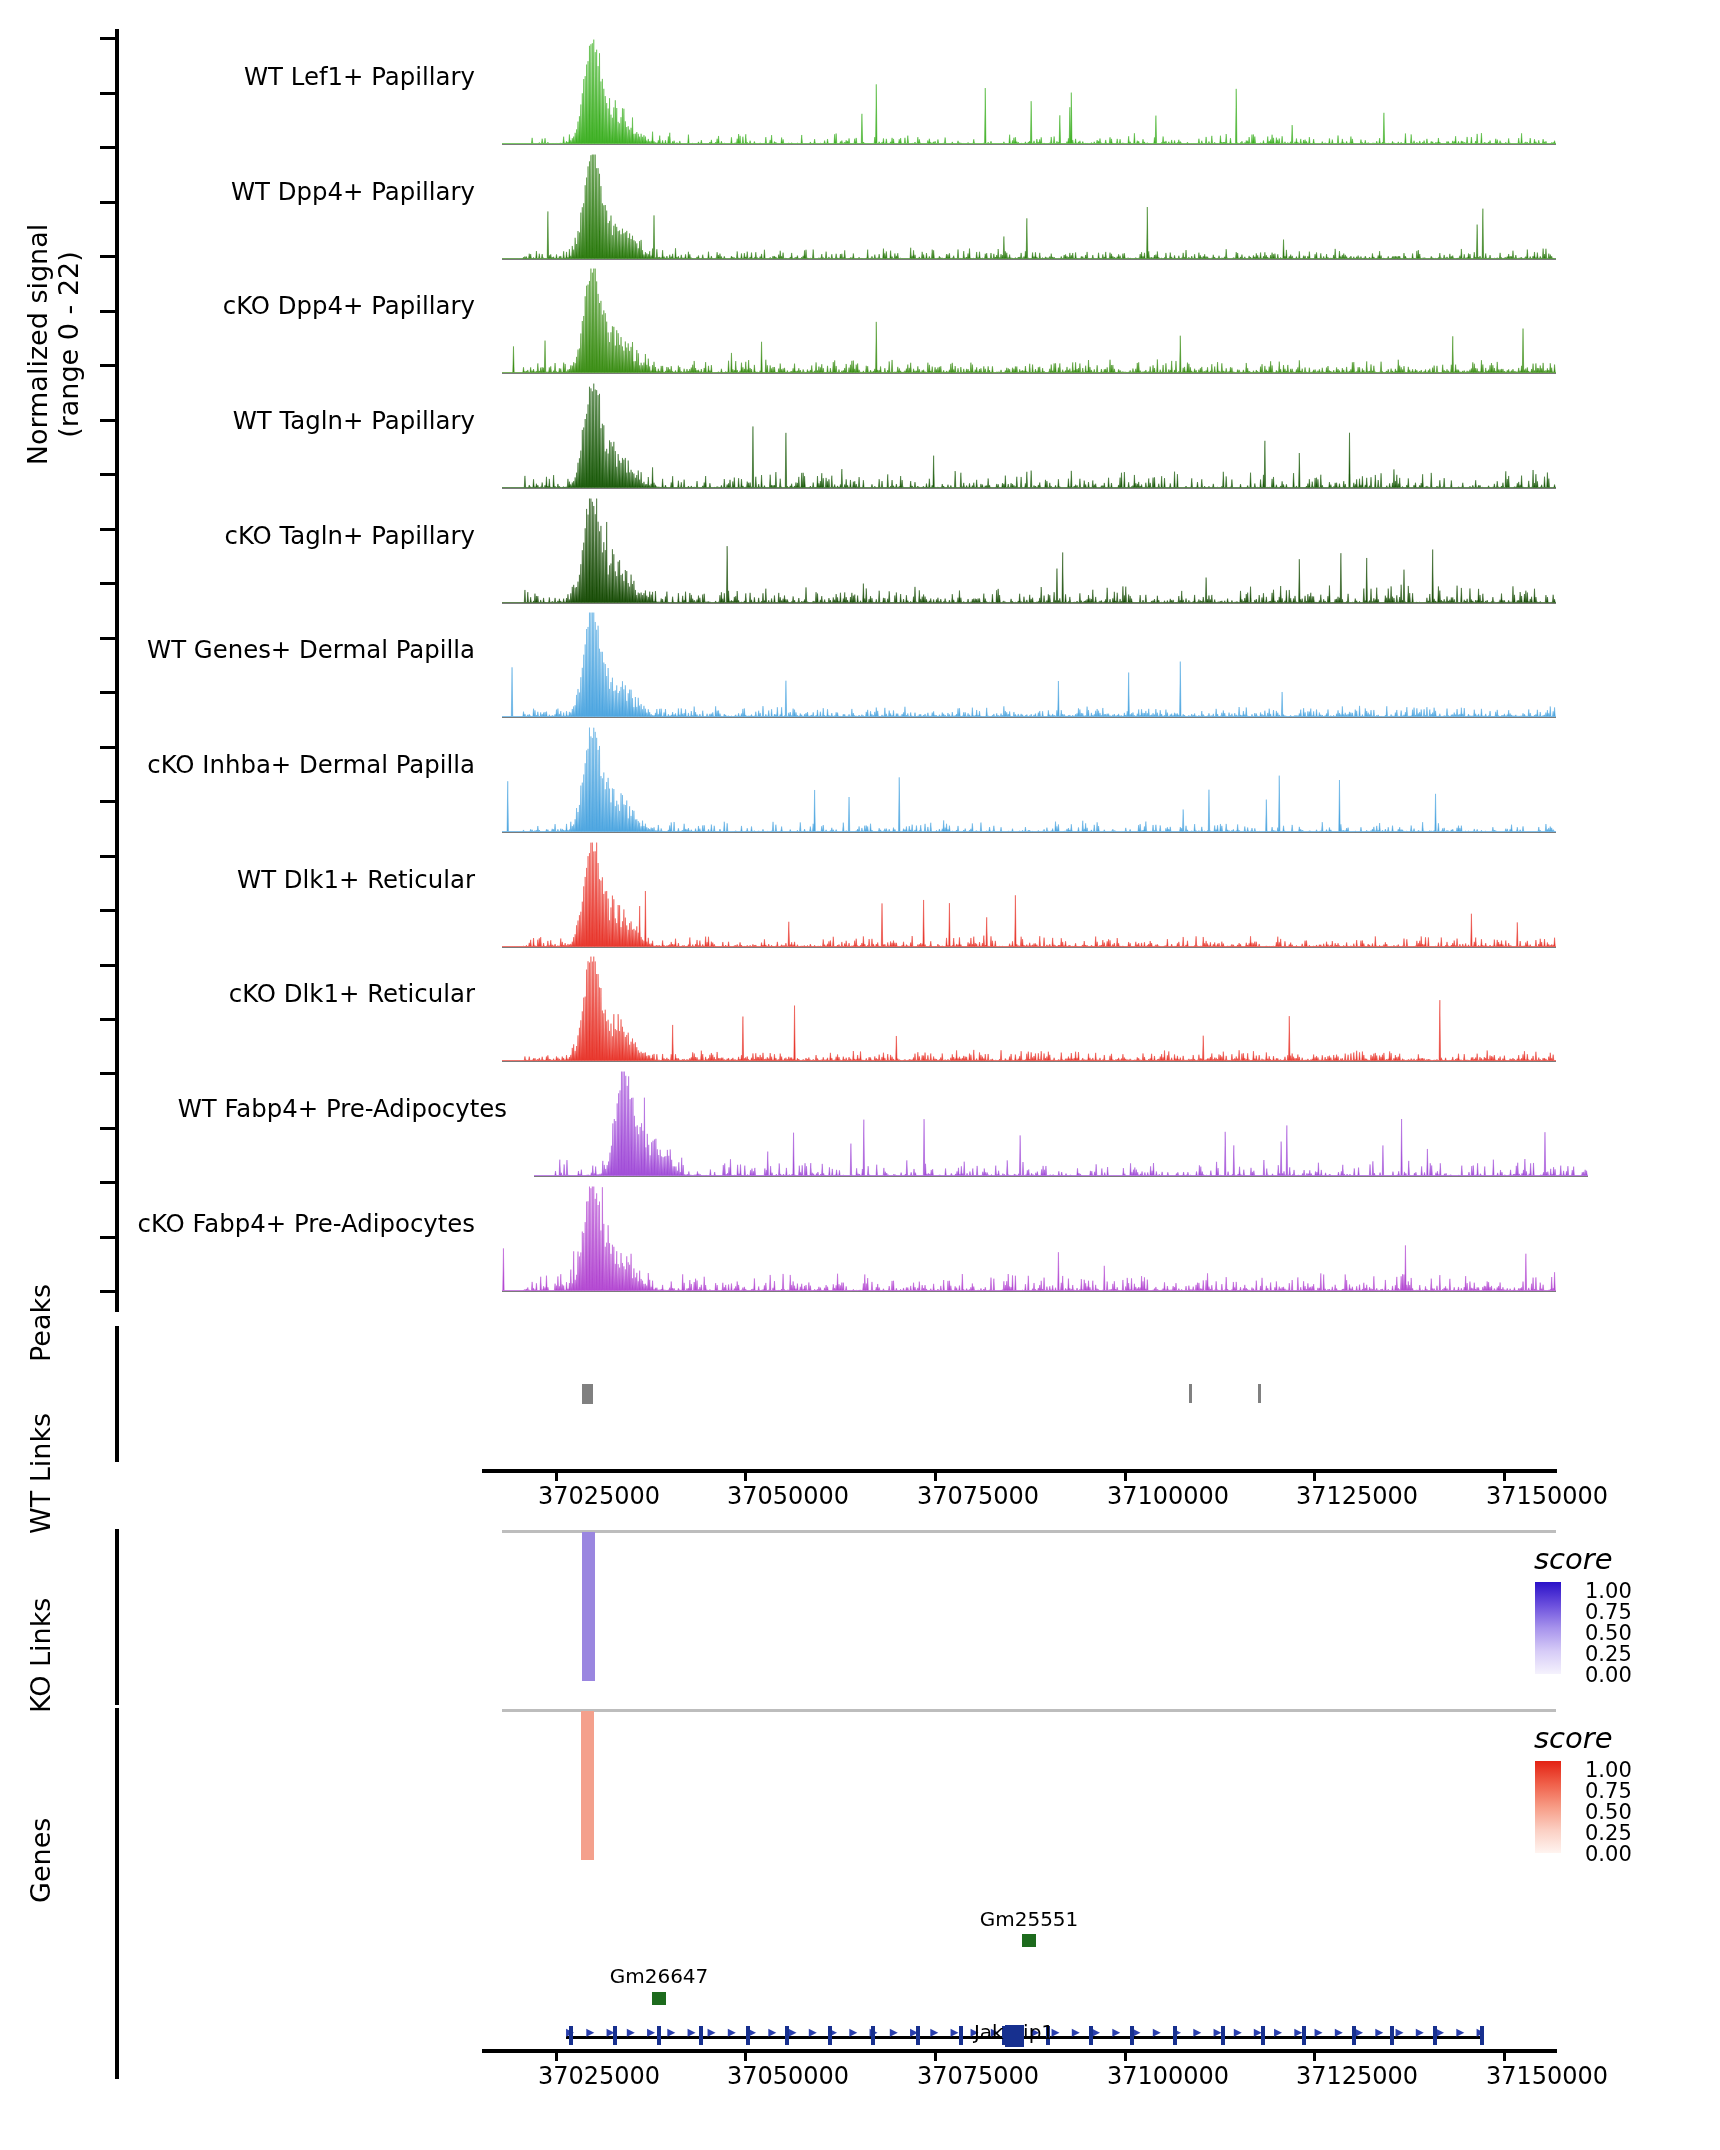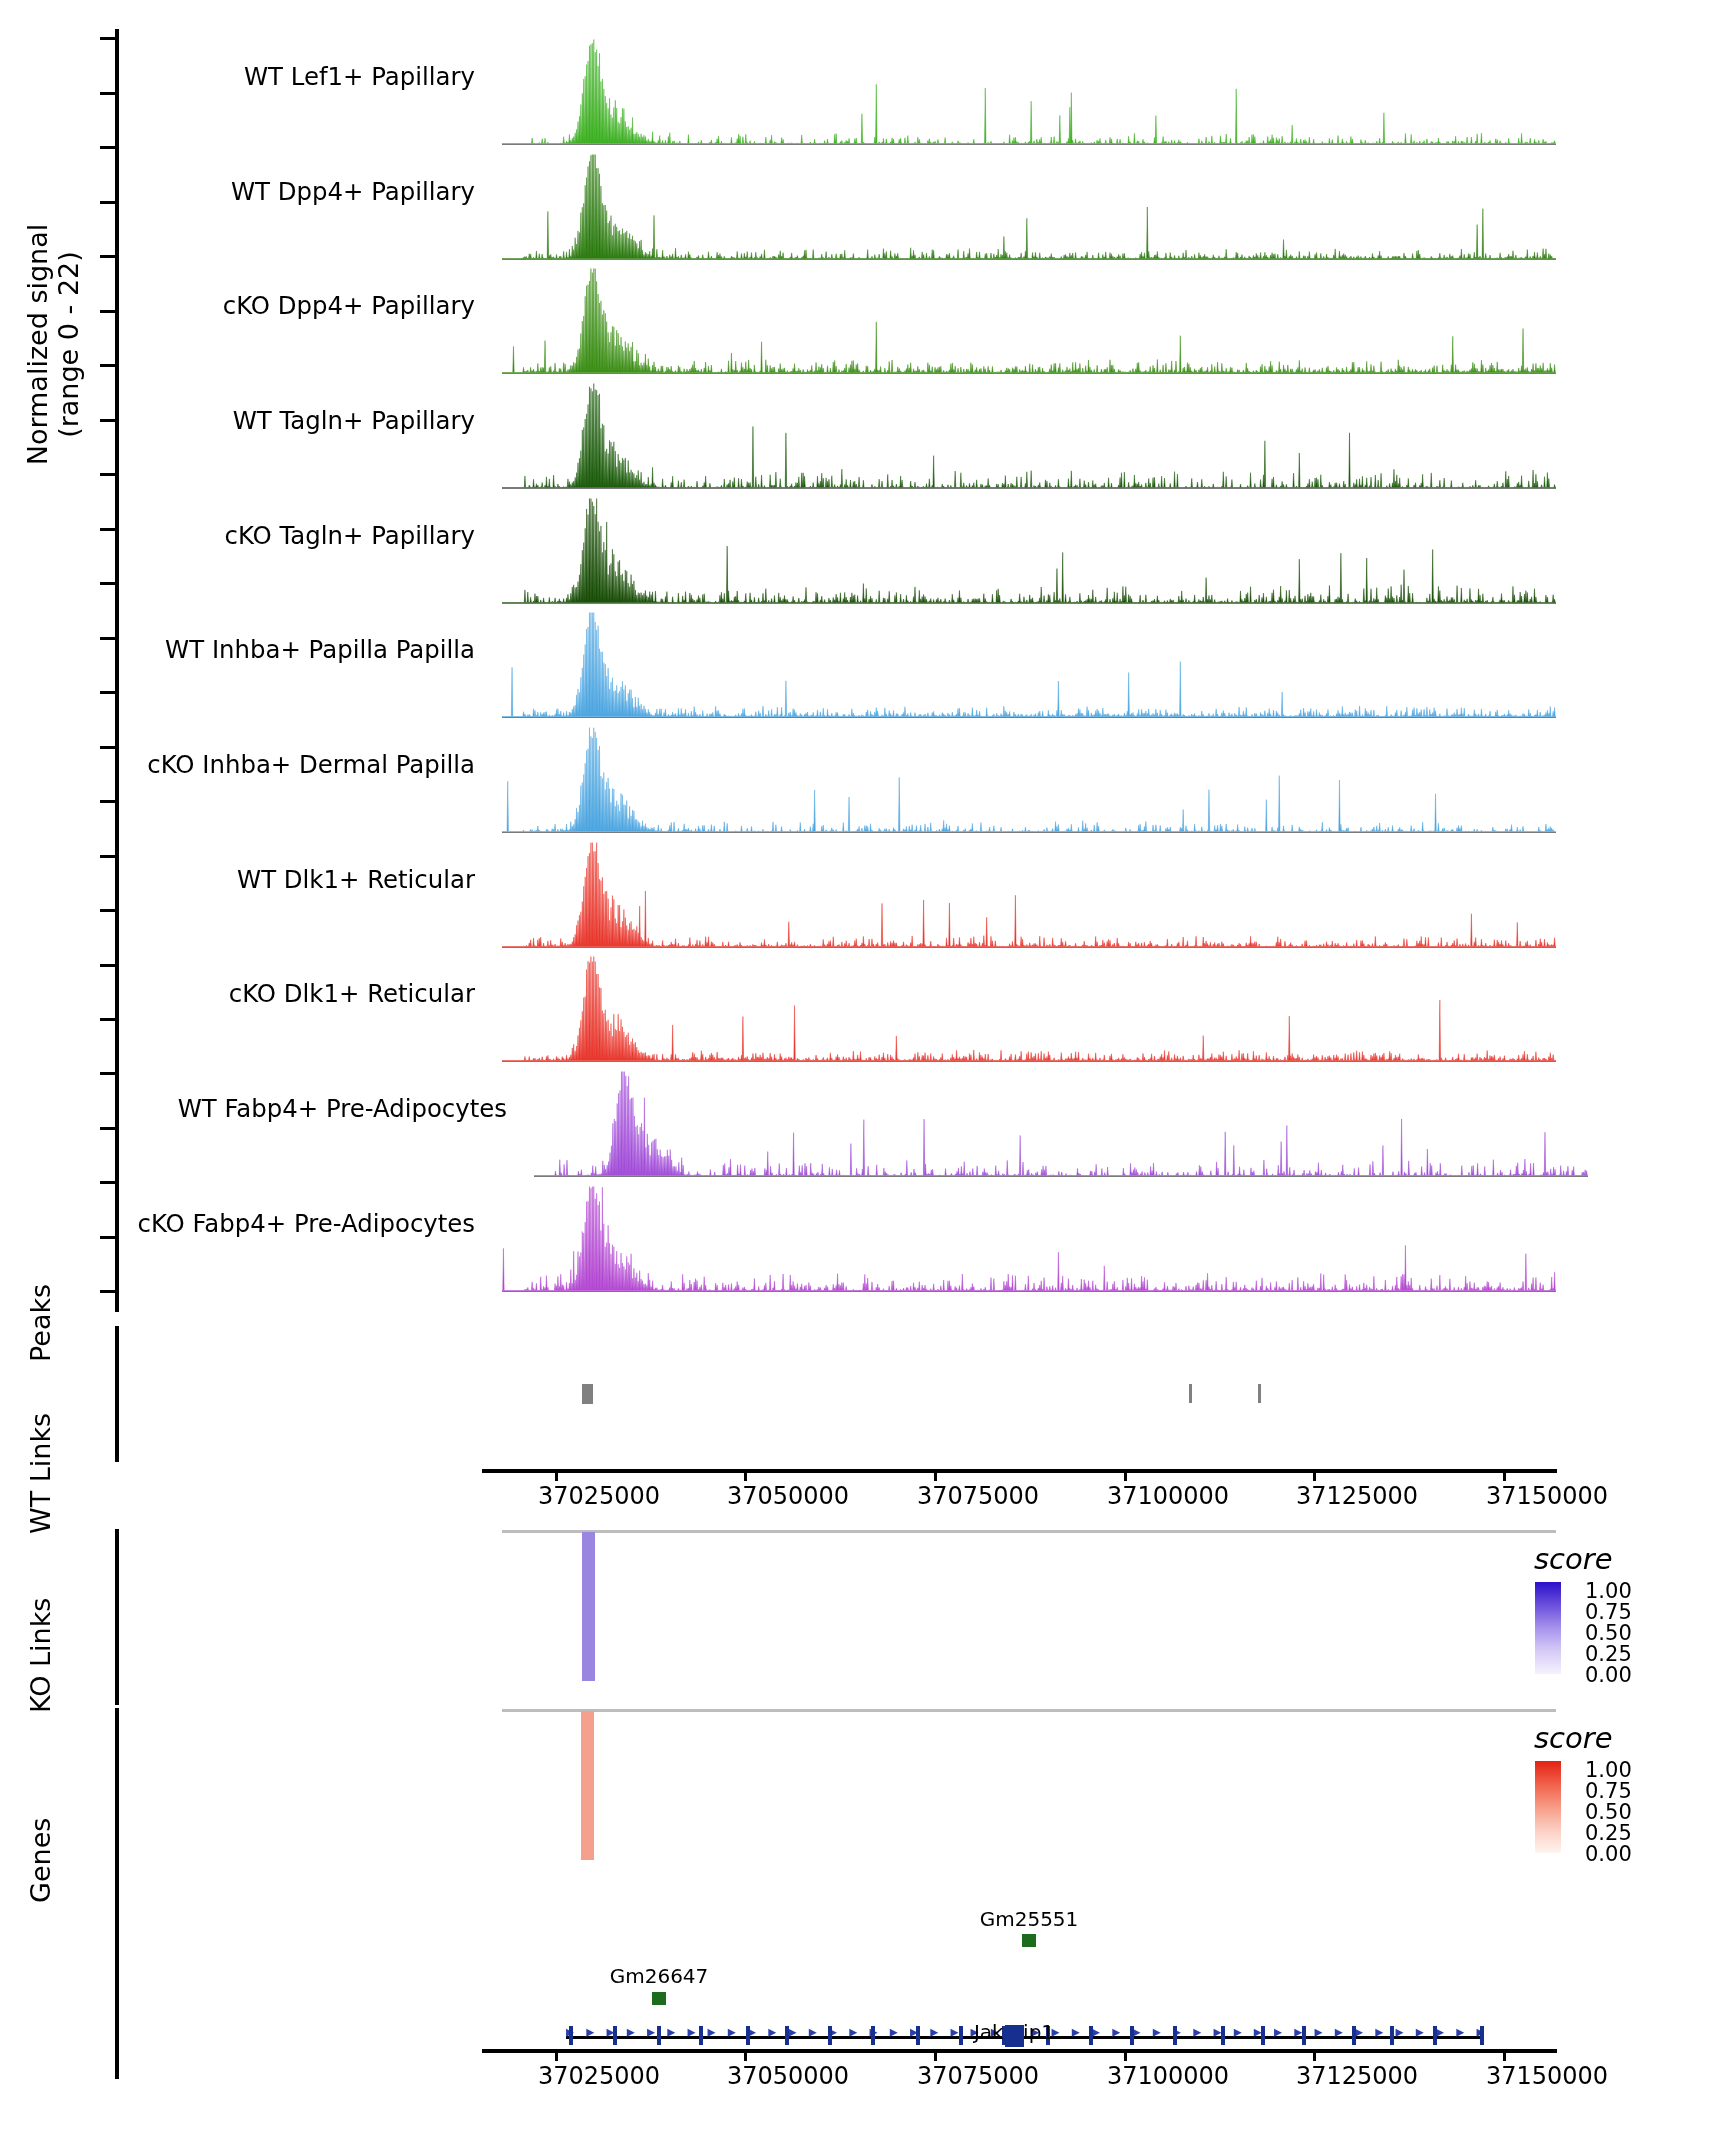--- a/index.html
+++ b/index.html
@@ -139,21 +139,21 @@
         <div class="track" style="top: 495px;">
           <div class="track-label">cKO Tagln+ Papillary</div>
           <div class="track-plot">
             <svg viewBox="0 0 1470 152" preserveAspectRatio="none">
               <path d="M0,150 L0,150.0 L1,150 L2,150.0 L3,150 L4,150.0 L5,150 L6,150.0 L7,150 L8,150.0 L9,150 L10,150.0 L11,150 L12,150.0 L13,150 L14,150.0 L15,150 L16,150.0 L17,150 L18,150.0 L19,150 L20,150.0 L21,150 L22,150.0 L23,150 L24,150.0 L25,150 L26,150.0 L27,150 L28,150.0 L29,150 L30,150.0 L31,150 L32,132.4 L33,150 L34,150.0 L35,150 L36,135.4 L37,150 L38,150.0 L39,150 L40,142.5 L41,150 L42,150.0 L43,150 L44,147.6 L45,150 L46,137.5 L47,150 L48,140.8 L49,150 L50,141.0 L51,150 L52,150.0 L53,150 L54,146.3 L55,150 L56,150.0 L57,150 L58,143.5 L59,150 L60,149.6 L61,150 L62,150.0 L63,150 L64,150.0 L65,150 L66,142.8 L67,150 L68,150.0 L69,150 L70,148.1 L71,150 L72,149.4 L73,150 L74,143.5 L75,150 L76,149.9 L77,150 L78,147.6 L79,150 L80,144.7 L81,150 L82,147.8 L83,150 L84,149.6 L85,150 L86,144.5 L87,150 L88,149.0 L89,150 L90,143.7 L91,150 L92,138.4 L93,150 L94,145.7 L95,150 L96,137.1 L97,150 L98,128.1 L99,150 L100,125.3 L101,150 L102,129.0 L103,150 L104,128.3 L105,150 L106,120.8 L107,150 L108,111.3 L109,150 L110,96.5 L111,150 L112,77.0 L113,150 L114,66.4 L115,150 L116,46.4 L117,150 L118,19.4 L119,150 L120,27.3 L121,150 L122,5.0 L123,150 L124,5.0 L125,150 L126,9.5 L127,150 L128,15.3 L129,150 L130,26.8 L131,150 L132,5.0 L133,150 L134,37.3 L135,150 L136,50.7 L137,150 L138,43.1 L139,150 L140,80.1 L141,150 L142,65.8 L143,150 L144,76.8 L145,150 L146,37.6 L147,150 L148,110.9 L149,150 L150,98.1 L151,150 L152,95.5 L153,150 L154,75.6 L155,150 L156,82.6 L157,150 L158,106.5 L159,150 L160,113.1 L161,150 L162,93.0 L163,150 L164,90.9 L165,150 L166,111.6 L167,150 L168,109.8 L169,150 L170,119.8 L171,150 L172,104.6 L173,150 L174,106.1 L175,150 L176,122.8 L177,150 L178,127.8 L179,150 L180,111.0 L181,150 L182,124.2 L183,150 L184,119.7 L185,150 L186,132.4 L187,150 L188,139.4 L189,150 L190,136.1 L191,150 L192,137.2 L193,150 L194,136.0 L195,150 L196,139.6 L197,150 L198,136.9 L199,150 L200,133.1 L201,150 L202,140.3 L203,150 L204,142.2 L205,150 L206,134.7 L207,150 L208,138.9 L209,150 L210,135.1 L211,150 L212,147.8 L213,150 L214,134.0 L215,150 L216,148.6 L217,150 L218,149.1 L219,150 L220,149.1 L221,150 L222,144.3 L223,150 L224,145.1 L225,150 L226,149.1 L227,150 L228,141.6 L229,150 L230,134.7 L231,150 L232,149.7 L233,150 L234,149.9 L235,150 L236,150.0 L237,150 L238,141.8 L239,150 L240,149.7 L241,150 L242,150.0 L243,150 L244,150.0 L245,150 L246,136.9 L247,150 L248,148.8 L249,150 L250,150.0 L251,150 L252,140.6 L253,150 L254,146.3 L255,150 L256,134.8 L257,150 L258,150.0 L259,150 L260,149.7 L261,150 L262,136.6 L263,150 L264,139.3 L265,150 L266,144.6 L267,150 L268,146.5 L269,150 L270,148.7 L271,150 L272,145.7 L273,150 L274,140.2 L275,150 L276,143.3 L277,150 L278,150.0 L279,150 L280,138.8 L281,150 L282,137.7 L283,150 L284,149.1 L285,150 L286,148.6 L287,150 L288,148.6 L289,150 L290,148.8 L291,150 L292,150.0 L293,150 L294,150.0 L295,150 L296,150.0 L297,150 L298,147.7 L299,150 L300,149.9 L301,150 L302,149.2 L303,150 L304,139.7 L305,150 L306,135.6 L307,150 L308,144.6 L309,150 L310,137.0 L311,150 L312,150.0 L313,150 L314,71.3 L315,150 L316,133.6 L317,150 L318,147.6 L319,150 L320,146.8 L321,150 L322,147.7 L323,150 L324,142.1 L325,150 L326,141.1 L327,150 L328,133.9 L329,150 L330,146.9 L331,150 L332,149.8 L333,150 L334,148.9 L335,150 L336,150.0 L337,150 L338,147.6 L339,150 L340,137.2 L341,150 L342,150.0 L343,150 L344,150.0 L345,150 L346,136.4 L347,150 L348,146.1 L349,150 L350,150.0 L351,150 L352,142.7 L353,150 L354,149.8 L355,150 L356,150.0 L357,150 L358,143.4 L359,150 L360,150.0 L361,150 L362,148.0 L363,150 L364,137.0 L365,150 L366,147.1 L367,150 L368,130.6 L369,150 L370,150.0 L371,150 L372,146.7 L373,150 L374,150.0 L375,150 L376,144.3 L377,150 L378,150.0 L379,150 L380,140.1 L381,150 L382,150.0 L383,150 L384,150.0 L385,150 L386,136.5 L387,150 L388,142.5 L389,150 L390,147.2 L391,150 L392,144.6 L393,150 L394,140.1 L395,150 L396,145.3 L397,150 L398,145.7 L399,150 L400,149.1 L401,150 L402,150.0 L403,150 L404,148.5 L405,150 L406,141.4 L407,150 L408,146.6 L409,150 L410,150.0 L411,150 L412,149.5 L413,150 L414,143.6 L415,150 L416,150.0 L417,150 L418,148.1 L419,150 L420,148.4 L421,150 L422,145.7 L423,150 L424,128.8 L425,150 L426,148.7 L427,150 L428,149.6 L429,150 L430,150.0 L431,150 L432,150.0 L433,150 L434,147.7 L435,150 L436,148.5 L437,150 L438,135.5 L439,150 L440,137.4 L441,150 L442,149.6 L443,150 L444,146.1 L445,150 L446,141.0 L447,150 L448,149.5 L449,150 L450,145.7 L451,150 L452,150.0 L453,150 L454,150.0 L455,150 L456,143.8 L457,150 L458,146.5 L459,150 L460,150.0 L461,150 L462,142.8 L463,150 L464,145.9 L465,150 L466,138.2 L467,150 L468,142.7 L469,150 L470,148.1 L471,150 L472,136.3 L473,150 L474,150.0 L475,150 L476,144.4 L477,150 L478,135.8 L479,150 L480,142.4 L481,150 L482,146.4 L483,150 L484,150.0 L485,150 L486,142.2 L487,150 L488,136.4 L489,150 L490,140.3 L491,150 L492,138.8 L493,150 L494,150.0 L495,150 L496,140.2 L497,150 L498,150.0 L499,150 L500,147.4 L501,150 L502,150.0 L503,150 L504,123.5 L505,150 L506,144.3 L507,150 L508,130.3 L509,150 L510,150.0 L511,150 L512,145.0 L513,150 L514,141.0 L515,150 L516,143.9 L517,150 L518,149.6 L519,150 L520,150.0 L521,150 L522,145.4 L523,150 L524,150.0 L525,150 L526,133.5 L527,150 L528,150.0 L529,150 L530,150.0 L531,150 L532,143.4 L533,150 L534,143.8 L535,150 L536,150.0 L537,150 L538,144.7 L539,150 L540,134.3 L541,150 L542,150.0 L543,150 L544,150.0 L545,150 L546,150.0 L547,150 L548,140.1 L549,150 L550,135.9 L551,150 L552,150.0 L553,150 L554,150.0 L555,150 L556,138.1 L557,150 L558,149.9 L559,150 L560,145.0 L561,150 L562,149.9 L563,150 L564,139.7 L565,150 L566,147.2 L567,150 L568,150.0 L569,150 L570,148.3 L571,150 L572,150.0 L573,150 L574,141.8 L575,150 L576,128.1 L577,150 L578,149.2 L579,150 L580,149.9 L581,150 L582,132.9 L583,150 L584,144.9 L585,150 L586,141.7 L587,150 L588,138.7 L589,150 L590,141.6 L591,150 L592,145.4 L593,150 L594,149.2 L595,150 L596,147.5 L597,150 L598,144.3 L599,150 L600,150.0 L601,150 L602,145.6 L603,150 L604,150.0 L605,150 L606,145.6 L607,150 L608,143.2 L609,150 L610,148.5 L611,150 L612,145.1 L613,150 L614,150.0 L615,150 L616,148.4 L617,150 L618,144.4 L619,150 L620,149.1 L621,150 L622,150.0 L623,150 L624,146.4 L625,150 L626,150.0 L627,150 L628,138.3 L629,150 L630,146.1 L631,150 L632,150.0 L633,150 L634,149.5 L635,150 L636,143.1 L637,150 L638,133.2 L639,150 L640,143.2 L641,150 L642,149.9 L643,150 L644,148.6 L645,150 L646,150.0 L647,150 L648,149.7 L649,150 L650,145.0 L651,150 L652,150.0 L653,150 L654,148.8 L655,150 L656,145.3 L657,150 L658,144.5 L659,150 L660,144.5 L661,150 L662,145.2 L663,150 L664,144.3 L665,150 L666,144.3 L667,150 L668,149.6 L669,150 L670,150.0 L671,150 L672,137.5 L673,150 L674,144.4 L675,150 L676,148.6 L677,150 L678,150.0 L679,150 L680,149.4 L681,150 L682,150.0 L683,150 L684,138.4 L685,150 L686,149.6 L687,150 L688,150.0 L689,150 L690,132.7 L691,150 L692,130.9 L693,150 L694,139.6 L695,150 L696,149.9 L697,150 L698,149.1 L699,150 L700,147.6 L701,150 L702,149.2 L703,150 L704,149.9 L705,150 L706,149.9 L707,150 L708,150.0 L709,150 L710,144.8 L711,150 L712,148.1 L713,150 L714,150.0 L715,150 L716,149.5 L717,150 L718,150.0 L719,150 L720,147.7 L721,150 L722,137.7 L723,150 L724,148.5 L725,150 L726,150.0 L727,150 L728,141.8 L729,150 L730,148.9 L731,150 L732,146.2 L733,150 L734,150.0 L735,150 L736,139.2 L737,150 L738,144.9 L739,150 L740,143.2 L741,150 L742,149.9 L743,150 L744,150.0 L745,150 L746,148.8 L747,150 L748,148.3 L749,150 L750,143.5 L751,150 L752,128.3 L753,150 L754,150.0 L755,150 L756,140.2 L757,150 L758,149.2 L759,150 L760,147.0 L761,150 L762,138.5 L763,150 L764,139.7 L765,150 L766,150.0 L767,150 L768,150.0 L769,150 L770,135.5 L771,150 L772,147.0 L773,150 L774,102.6 L775,150 L776,146.9 L777,150 L778,144.1 L779,150 L780,148.9 L781,150 L782,80.1 L783,150 L784,149.2 L785,150 L786,138.5 L787,150 L788,150.0 L789,150 L790,148.4 L791,150 L792,142.1 L793,150 L794,150.0 L795,150 L796,150.0 L797,150 L798,149.0 L799,150 L800,149.8 L801,150 L802,147.9 L803,150 L804,150.0 L805,150 L806,137.1 L807,150 L808,147.3 L809,150 L810,150.0 L811,150 L812,147.8 L813,150 L814,147.2 L815,150 L816,145.4 L817,150 L818,139.6 L819,150 L820,144.3 L821,150 L822,145.0 L823,150 L824,132.1 L825,150 L826,148.7 L827,150 L828,142.1 L829,150 L830,150.0 L831,150 L832,149.4 L833,150 L834,147.6 L835,150 L836,147.0 L837,150 L838,149.8 L839,150 L840,148.5 L841,150 L842,145.4 L843,150 L844,129.4 L845,150 L846,150.0 L847,150 L848,145.2 L849,150 L850,150.0 L851,150 L852,144.1 L853,150 L854,135.0 L855,150 L856,147.6 L857,150 L858,136.3 L859,150 L860,149.2 L861,150 L862,144.9 L863,150 L864,148.3 L865,150 L866,127.4 L867,150 L868,140.0 L869,150 L870,127.8 L871,150 L872,150.0 L873,150 L874,138.8 L875,150 L876,140.8 L877,150 L878,144.5 L879,150 L880,149.5 L881,150 L882,150.0 L883,150 L884,150.0 L885,150 L886,150.0 L887,150 L888,150.0 L889,150 L890,139.6 L891,150 L892,150.0 L893,150 L894,146.5 L895,150 L896,149.8 L897,150 L898,139.2 L899,150 L900,150.0 L901,150 L902,150.0 L903,150 L904,150.0 L905,150 L906,147.7 L907,150 L908,147.0 L909,150 L910,145.1 L911,150 L912,149.4 L913,150 L914,140.5 L915,150 L916,146.5 L917,150 L918,150.0 L919,150 L920,149.5 L921,150 L922,150.0 L923,150 L924,147.3 L925,150 L926,150.0 L927,150 L928,147.1 L929,150 L930,150.0 L931,150 L932,144.8 L933,150 L934,146.7 L935,150 L936,146.2 L937,150 L938,150.0 L939,150 L940,149.7 L941,150 L942,149.7 L943,150 L944,140.9 L945,150 L946,146.6 L947,150 L948,133.7 L949,150 L950,146.1 L951,150 L952,150.0 L953,150 L954,144.3 L955,150 L956,150.0 L957,150 L958,146.7 L959,150 L960,149.4 L961,150 L962,150.0 L963,150 L964,148.3 L965,150 L966,139.3 L967,150 L968,150.0 L969,150 L970,148.8 L971,150 L972,145.6 L973,150 L974,147.0 L975,150 L976,147.8 L977,150 L978,142.2 L979,150 L980,149.1 L981,150 L982,115.1 L983,150 L984,145.3 L985,150 L986,140.1 L987,150 L988,145.6 L989,150 L990,139.3 L991,150 L992,150.0 L993,150 L994,145.7 L995,150 L996,150.0 L997,150 L998,149.5 L999,150 L1000,148.5 L1001,150 L1002,148.2 L1003,150 L1004,147.5 L1005,150 L1006,150.0 L1007,150 L1008,147.4 L1009,150 L1010,150.0 L1011,150 L1012,144.4 L1013,150 L1014,149.2 L1015,150 L1016,150.0 L1017,150 L1018,147.0 L1019,150 L1020,150.0 L1021,150 L1022,149.5 L1023,150 L1024,148.6 L1025,150 L1026,148.7 L1027,150 L1028,150.0 L1029,150 L1030,133.7 L1031,150 L1032,145.5 L1033,150 L1034,148.1 L1035,150 L1036,143.6 L1037,150 L1038,138.1 L1039,150 L1040,136.1 L1041,150 L1042,149.6 L1043,150 L1044,127.8 L1045,150 L1046,150.0 L1047,150 L1048,150.0 L1049,150 L1050,146.3 L1051,150 L1052,145.1 L1053,150 L1054,150.0 L1055,150 L1056,139.5 L1057,150 L1058,150.0 L1059,150 L1060,142.8 L1061,150 L1062,136.9 L1063,150 L1064,148.9 L1065,150 L1066,142.0 L1067,150 L1068,150.0 L1069,150 L1070,147.9 L1071,150 L1072,147.6 L1073,150 L1074,136.4 L1075,150 L1076,132.1 L1077,150 L1078,147.5 L1079,150 L1080,150.0 L1081,150 L1082,146.8 L1083,150 L1084,142.1 L1085,150 L1086,126.9 L1087,150 L1088,144.1 L1089,150 L1090,150.0 L1091,150 L1092,147.3 L1093,150 L1094,132.9 L1095,150 L1096,149.8 L1097,150 L1098,132.4 L1099,150 L1100,143.9 L1101,150 L1102,149.0 L1103,150 L1104,144.3 L1105,150 L1106,140.7 L1107,150 L1108,148.9 L1109,150 L1110,150.0 L1111,150 L1112,89.5 L1113,150 L1114,145.3 L1115,150 L1116,144.5 L1117,150 L1118,150.0 L1119,150 L1120,140.6 L1121,150 L1122,148.0 L1123,150 L1124,138.3 L1125,150 L1126,141.3 L1127,150 L1128,136.3 L1129,150 L1130,141.3 L1131,150 L1132,141.5 L1133,150 L1134,149.3 L1135,150 L1136,149.7 L1137,150 L1138,150.0 L1139,150 L1140,147.1 L1141,150 L1142,139.0 L1143,150 L1144,150.0 L1145,150 L1146,145.3 L1147,150 L1148,147.7 L1149,150 L1150,150.0 L1151,150 L1152,141.0 L1153,150 L1154,126.2 L1155,150 L1156,150.0 L1157,150 L1158,150.0 L1159,150 L1160,150.0 L1161,150 L1162,145.3 L1163,150 L1164,144.8 L1165,150 L1166,141.9 L1167,150 L1168,143.3 L1169,150 L1170,81.1 L1171,150 L1172,145.3 L1173,150 L1174,150.0 L1175,150 L1176,150.0 L1177,150 L1178,148.6 L1179,150 L1180,137.8 L1181,150 L1182,150.0 L1183,150 L1184,149.8 L1185,150 L1186,149.5 L1187,150 L1188,150.0 L1189,150 L1190,144.4 L1191,150 L1192,147.4 L1193,150 L1194,150.0 L1195,150 L1196,148.3 L1197,150 L1198,150.0 L1199,150 L1200,150.0 L1201,150 L1202,130.4 L1203,150 L1204,147.0 L1205,150 L1206,87.8 L1207,150 L1208,148.7 L1209,150 L1210,147.2 L1211,150 L1212,130.7 L1213,150 L1214,148.5 L1215,150 L1216,144.0 L1217,150 L1218,145.6 L1219,150 L1220,129.2 L1221,150 L1222,145.3 L1223,150 L1224,149.9 L1225,150 L1226,150.0 L1227,150 L1228,150.0 L1229,150 L1230,150.0 L1231,150 L1232,140.3 L1233,150 L1234,143.2 L1235,150 L1236,130.5 L1237,150 L1238,144.3 L1239,150 L1240,127.4 L1241,150 L1242,141.8 L1243,150 L1244,143.6 L1245,150 L1246,150.0 L1247,150 L1248,139.8 L1249,150 L1250,149.2 L1251,150 L1252,142.2 L1253,150 L1254,125.1 L1255,150 L1256,146.4 L1257,150 L1258,104.1 L1259,150 L1260,148.8 L1261,150 L1262,150.0 L1263,150 L1264,126.8 L1265,150 L1266,136.8 L1267,150 L1268,149.5 L1269,150 L1270,137.0 L1271,150 L1272,150.0 L1273,150 L1274,150.0 L1275,150 L1276,149.2 L1277,150 L1278,150.0 L1279,150 L1280,149.4 L1281,150 L1282,150.0 L1283,150 L1284,150.0 L1285,150 L1286,149.8 L1287,150 L1288,150.0 L1289,150 L1290,143.3 L1291,150 L1292,147.6 L1293,150 L1294,138.0 L1295,150 L1296,149.1 L1297,150 L1298,76.0 L1299,150 L1300,144.7 L1301,150 L1302,147.7 L1303,150 L1304,148.7 L1305,150 L1306,127.5 L1307,150 L1308,133.3 L1309,150 L1310,146.4 L1311,150 L1312,148.3 L1313,150 L1314,145.4 L1315,150 L1316,148.7 L1317,150 L1318,141.4 L1319,150 L1320,147.6 L1321,150 L1322,145.9 L1323,150 L1324,142.8 L1325,150 L1326,142.8 L1327,150 L1328,145.5 L1329,150 L1330,150.0 L1331,150 L1332,126.4 L1333,150 L1334,150.0 L1335,150 L1336,150.0 L1337,150 L1338,129.6 L1339,150 L1340,149.8 L1341,150 L1342,146.0 L1343,150 L1344,147.9 L1345,150 L1346,144.7 L1347,150 L1348,150.0 L1349,150 L1350,130.3 L1351,150 L1352,145.7 L1353,150 L1354,147.6 L1355,150 L1356,150.0 L1357,150 L1358,146.5 L1359,150 L1360,146.7 L1361,150 L1362,130.9 L1363,150 L1364,139.5 L1365,150 L1366,147.7 L1367,150 L1368,137.7 L1369,150 L1370,149.7 L1371,150 L1372,147.7 L1373,150 L1374,146.6 L1375,150 L1376,150.0 L1377,150 L1378,149.4 L1379,150 L1380,148.6 L1381,150 L1382,142.4 L1383,150 L1384,149.1 L1385,150 L1386,149.8 L1387,150 L1388,149.9 L1389,150 L1390,149.0 L1391,150 L1392,146.0 L1393,150 L1394,137.4 L1395,150 L1396,146.6 L1397,150 L1398,146.9 L1399,150 L1400,149.9 L1401,150 L1402,150.0 L1403,150 L1404,146.8 L1405,150 L1406,148.9 L1407,150 L1408,149.4 L1409,150 L1410,127.3 L1411,150 L1412,139.2 L1413,150 L1414,150.0 L1415,150 L1416,147.0 L1417,150 L1418,146.6 L1419,150 L1420,135.3 L1421,150 L1422,140.8 L1423,150 L1424,150.0 L1425,150 L1426,138.1 L1427,150 L1428,133.4 L1429,150 L1430,135.9 L1431,150 L1432,148.4 L1433,150 L1434,144.9 L1435,150 L1436,141.9 L1437,150 L1438,150.0 L1439,150 L1440,130.7 L1441,150 L1442,142.3 L1443,150 L1444,148.9 L1445,150 L1446,149.9 L1447,150 L1448,148.4 L1449,150 L1450,150.0 L1451,150 L1452,149.9 L1453,150 L1454,150.0 L1455,150 L1456,139.6 L1457,150 L1458,142.3 L1459,150 L1460,150.0 L1461,150 L1462,150.0 L1463,150 L1464,149.7 L1465,150 L1466,139.1 L1467,150 L1468,145.3 L1469,150 L1470,150 Z" fill="#1a4f09" stroke="#1a4f09" stroke-width="0.7"></path>
             </svg>
           </div>
           <div class="track-baseline"></div>
         </div>
         <div class="track" style="top: 609px;">
-          <div class="track-label">WT Inhba+ Papilla Papilla</div>
+          <div class="track-label">WT Genes+ Dermal Papilla</div>
           <div class="track-plot">
             <svg viewBox="0 0 1470 152" preserveAspectRatio="none">
               <path d="M0,150 L0,150.0 L1,150 L2,150.0 L3,150 L4,150.0 L5,150 L6,150.0 L7,150 L8,150.0 L9,150 L10,150.0 L11,150 L12,150.0 L13,150 L14,81.3 L15,150 L16,150.0 L17,150 L18,150.0 L19,150 L20,150.0 L21,150 L22,150.0 L23,150 L24,150.0 L25,150 L26,150.0 L27,150 L28,150.0 L29,150 L30,143.1 L31,150 L32,146.3 L33,150 L34,149.5 L35,150 L36,147.4 L37,150 L38,146.8 L39,150 L40,148.8 L41,150 L42,150.0 L43,150 L44,139.0 L45,150 L46,141.3 L47,150 L48,148.1 L49,150 L50,143.3 L51,150 L52,150.0 L53,150 L54,144.1 L55,150 L56,146.5 L57,150 L58,144.4 L59,150 L60,143.6 L61,150 L62,143.0 L63,150 L64,149.6 L65,150 L66,147.3 L67,150 L68,149.7 L69,150 L70,148.1 L71,150 L72,148.9 L73,150 L74,146.7 L75,150 L76,140.2 L77,150 L78,138.9 L79,150 L80,146.3 L81,150 L82,142.3 L83,150 L84,149.3 L85,150 L86,144.4 L87,150 L88,149.2 L89,150 L90,142.4 L91,150 L92,148.4 L93,150 L94,143.4 L95,150 L96,144.3 L97,150 L98,139.4 L99,150 L100,135.8 L101,150 L102,134.2 L103,150 L104,119.8 L105,150 L106,111.5 L107,150 L108,116.5 L109,150 L110,95.1 L111,150 L112,82.0 L113,150 L114,63.7 L115,150 L116,49.4 L117,150 L118,27.9 L119,150 L120,25.0 L121,150 L122,5.0 L123,150 L124,5.0 L125,150 L126,5.0 L127,150 L128,5.0 L129,150 L130,18.1 L131,150 L132,29.0 L133,150 L134,23.3 L135,150 L136,55.4 L137,150 L138,59.7 L139,150 L140,59.7 L141,150 L142,74.6 L143,150 L144,76.7 L145,150 L146,93.5 L147,150 L148,82.3 L149,150 L150,111.4 L151,150 L152,101.9 L153,150 L154,95.8 L155,150 L156,114.3 L157,150 L158,113.5 L159,150 L160,106.5 L161,150 L162,117.1 L163,150 L164,114.3 L165,150 L166,108.6 L167,150 L168,100.7 L169,150 L170,112.0 L171,150 L172,106.4 L173,150 L174,128.1 L175,150 L176,117.5 L177,150 L178,112.4 L179,150 L180,112.5 L181,150 L182,124.4 L183,150 L184,136.8 L185,150 L186,122.7 L187,150 L188,136.5 L189,150 L190,123.8 L191,150 L192,134.7 L193,150 L194,132.6 L195,150 L196,139.8 L197,150 L198,135.0 L199,150 L200,139.1 L201,150 L202,144.5 L203,150 L204,139.8 L205,150 L206,143.8 L207,150 L208,146.6 L209,150 L210,148.1 L211,150 L212,148.0 L213,150 L214,144.8 L215,150 L216,139.5 L217,150 L218,146.8 L219,150 L220,139.2 L221,150 L222,139.0 L223,150 L224,149.5 L225,150 L226,144.2 L227,150 L228,139.5 L229,150 L230,149.6 L231,150 L232,146.6 L233,150 L234,148.9 L235,150 L236,147.6 L237,150 L238,143.7 L239,150 L240,147.0 L241,150 L242,145.5 L243,150 L244,148.7 L245,150 L246,138.7 L247,150 L248,147.3 L249,150 L250,138.6 L251,150 L252,146.0 L253,150 L254,145.1 L255,150 L256,139.8 L257,150 L258,149.7 L259,150 L260,144.9 L261,150 L262,150.0 L263,150 L264,142.3 L265,150 L266,148.3 L267,150 L268,136.0 L269,150 L270,143.8 L271,150 L272,147.1 L273,150 L274,149.4 L275,150 L276,146.4 L277,150 L278,150.0 L279,150 L280,141.8 L281,150 L282,150.0 L283,150 L284,149.8 L285,150 L286,146.0 L287,150 L288,149.4 L289,150 L290,146.2 L291,150 L292,145.9 L293,150 L294,144.1 L295,150 L296,149.9 L297,150 L298,135.7 L299,150 L300,141.7 L301,150 L302,141.5 L303,150 L304,145.8 L305,150 L306,149.7 L307,150 L308,149.9 L309,150 L310,146.4 L311,150 L312,147.6 L313,150 L314,149.4 L315,150 L316,148.7 L317,150 L318,149.5 L319,150 L320,149.1 L321,150 L322,149.9 L323,150 L324,149.2 L325,150 L326,147.4 L327,150 L328,149.5 L329,150 L330,145.4 L331,150 L332,149.0 L333,150 L334,145.8 L335,150 L336,139.3 L337,150 L338,138.6 L339,150 L340,147.7 L341,150 L342,149.5 L343,150 L344,148.8 L345,150 L346,148.7 L347,150 L348,147.1 L349,150 L350,149.2 L351,150 L352,148.8 L353,150 L354,143.2 L355,150 L356,149.5 L357,150 L358,141.8 L359,150 L360,144.9 L361,150 L362,150.0 L363,150 L364,135.4 L365,150 L366,149.9 L367,150 L368,146.8 L369,150 L370,149.2 L371,150 L372,141.5 L373,150 L374,150.0 L375,150 L376,139.7 L377,150 L378,150.0 L379,150 L380,146.5 L381,150 L382,147.0 L383,150 L384,137.0 L385,150 L386,149.9 L387,150 L388,147.0 L389,150 L390,137.0 L391,150 L392,150.0 L393,150 L394,148.6 L395,150 L396,100.0 L397,150 L398,149.7 L399,150 L400,144.7 L401,150 L402,143.7 L403,150 L404,148.5 L405,150 L406,138.9 L407,150 L408,140.3 L409,150 L410,144.1 L411,150 L412,148.1 L413,150 L414,149.3 L415,150 L416,145.6 L417,150 L418,147.3 L419,150 L420,150.0 L421,150 L422,146.7 L423,150 L424,145.1 L425,150 L426,143.7 L427,150 L428,148.8 L429,150 L430,148.5 L431,150 L432,147.6 L433,150 L434,144.1 L435,150 L436,149.8 L437,150 L438,148.1 L439,150 L440,140.7 L441,150 L442,149.6 L443,150 L444,143.2 L445,150 L446,149.5 L447,150 L448,138.3 L449,150 L450,148.1 L451,150 L452,149.1 L453,150 L454,139.7 L455,150 L456,148.0 L457,150 L458,148.9 L459,150 L460,145.2 L461,150 L462,149.5 L463,150 L464,148.6 L465,150 L466,144.0 L467,150 L468,144.5 L469,150 L470,149.0 L471,150 L472,149.6 L473,150 L474,149.8 L475,150 L476,146.6 L477,150 L478,146.8 L479,150 L480,149.6 L481,150 L482,149.5 L483,150 L484,146.9 L485,150 L486,149.4 L487,150 L488,139.3 L489,150 L490,145.1 L491,150 L492,148.3 L493,150 L494,149.1 L495,150 L496,149.9 L497,150 L498,147.8 L499,150 L500,149.7 L501,150 L502,147.2 L503,150 L504,148.6 L505,150 L506,149.8 L507,150 L508,143.4 L509,150 L510,140.6 L511,150 L512,149.8 L513,150 L514,142.5 L515,150 L516,146.7 L517,150 L518,148.3 L519,150 L520,143.4 L521,150 L522,137.4 L523,150 L524,142.0 L525,150 L526,149.7 L527,150 L528,150.0 L529,150 L530,147.5 L531,150 L532,148.8 L533,150 L534,137.8 L535,150 L536,146.1 L537,150 L538,149.6 L539,150 L540,141.6 L541,150 L542,145.7 L543,150 L544,148.2 L545,150 L546,141.4 L547,150 L548,149.9 L549,150 L550,145.8 L551,150 L552,145.8 L553,150 L554,149.3 L555,150 L556,149.2 L557,150 L558,146.5 L559,150 L560,144.2 L561,150 L562,136.3 L563,150 L564,148.1 L565,150 L566,145.6 L567,150 L568,150.0 L569,150 L570,144.2 L571,150 L572,149.0 L573,150 L574,149.9 L575,150 L576,144.5 L577,150 L578,150.0 L579,150 L580,148.9 L581,150 L582,146.9 L583,150 L584,146.6 L585,150 L586,149.3 L587,150 L588,147.9 L589,150 L590,146.3 L591,150 L592,149.3 L593,150 L594,144.7 L595,150 L596,148.9 L597,150 L598,149.3 L599,150 L600,144.4 L601,150 L602,142.7 L603,150 L604,147.7 L605,150 L606,148.3 L607,150 L608,149.7 L609,150 L610,147.3 L611,150 L612,149.3 L613,150 L614,144.3 L615,150 L616,146.1 L617,150 L618,147.7 L619,150 L620,149.9 L621,150 L622,145.0 L623,150 L624,147.0 L625,150 L626,149.6 L627,150 L628,143.7 L629,150 L630,148.9 L631,150 L632,148.2 L633,150 L634,146.4 L635,150 L636,138.6 L637,150 L638,138.3 L639,150 L640,149.3 L641,150 L642,148.8 L643,150 L644,144.0 L645,150 L646,144.1 L647,150 L648,149.5 L649,150 L650,145.4 L651,150 L652,147.4 L653,150 L654,149.3 L655,150 L656,137.5 L657,150 L658,148.6 L659,150 L660,148.1 L661,150 L662,140.8 L663,150 L664,148.0 L665,150 L666,142.4 L667,150 L668,149.1 L669,150 L670,150.0 L671,150 L672,149.8 L673,150 L674,149.6 L675,150 L676,137.8 L677,150 L678,148.8 L679,150 L680,149.8 L681,150 L682,149.4 L683,150 L684,148.1 L685,150 L686,146.3 L687,150 L688,150.0 L689,150 L690,145.5 L691,150 L692,148.1 L693,150 L694,149.3 L695,150 L696,145.8 L697,150 L698,148.0 L699,150 L700,135.7 L701,150 L702,142.2 L703,150 L704,144.0 L705,150 L706,146.5 L707,150 L708,142.8 L709,150 L710,149.7 L711,150 L712,150.0 L713,150 L714,143.6 L715,150 L716,146.9 L717,150 L718,148.9 L719,150 L720,146.3 L721,150 L722,148.9 L723,150 L724,146.2 L725,150 L726,147.4 L727,150 L728,149.5 L729,150 L730,148.3 L731,150 L732,147.1 L733,150 L734,149.8 L735,150 L736,148.5 L737,150 L738,146.6 L739,150 L740,149.8 L741,150 L742,147.5 L743,150 L744,145.8 L745,150 L746,149.9 L747,150 L748,144.5 L749,150 L750,142.2 L751,150 L752,149.9 L753,150 L754,142.5 L755,150 L756,149.8 L757,150 L758,149.8 L759,150 L760,149.9 L761,150 L762,141.3 L763,150 L764,147.3 L765,150 L766,148.5 L767,150 L768,146.3 L769,150 L770,147.9 L771,150 L772,149.2 L773,150 L774,141.3 L775,150 L776,100.4 L777,150 L778,148.9 L779,150 L780,141.1 L781,150 L782,146.6 L783,150 L784,146.8 L785,150 L786,148.9 L787,150 L788,149.2 L789,150 L790,148.1 L791,150 L792,147.7 L793,150 L794,149.7 L795,150 L796,148.0 L797,150 L798,148.8 L799,150 L800,146.7 L801,150 L802,145.5 L803,150 L804,138.5 L805,150 L806,140.1 L807,150 L808,145.0 L809,150 L810,145.5 L811,150 L812,148.7 L813,150 L814,148.5 L815,150 L816,136.1 L817,150 L818,141.0 L819,150 L820,149.9 L821,150 L822,144.8 L823,150 L824,148.1 L825,150 L826,146.8 L827,150 L828,141.9 L829,150 L830,139.4 L831,150 L832,141.8 L833,150 L834,144.9 L835,150 L836,148.3 L837,150 L838,138.0 L839,150 L840,146.6 L841,150 L842,146.5 L843,150 L844,145.9 L845,150 L846,145.9 L847,150 L848,148.4 L849,150 L850,149.0 L851,150 L852,147.4 L853,150 L854,146.4 L855,150 L856,148.8 L857,150 L858,147.7 L859,150 L860,146.2 L861,150 L862,148.6 L863,150 L864,148.5 L865,150 L866,149.1 L867,150 L868,144.8 L869,150 L870,147.9 L871,150 L872,142.5 L873,150 L874,88.6 L875,150 L876,146.7 L877,150 L878,145.4 L879,150 L880,144.2 L881,150 L882,148.2 L883,150 L884,149.1 L885,150 L886,146.0 L887,150 L888,140.0 L889,150 L890,147.8 L891,150 L892,139.8 L893,150 L894,144.8 L895,150 L896,145.1 L897,150 L898,142.1 L899,150 L900,145.3 L901,150 L902,139.2 L903,150 L904,148.0 L905,150 L906,147.3 L907,150 L908,145.3 L909,150 L910,147.2 L911,150 L912,139.6 L913,150 L914,144.6 L915,150 L916,148.9 L917,150 L918,141.1 L919,150 L920,146.4 L921,150 L922,148.8 L923,150 L924,148.3 L925,150 L926,140.2 L927,150 L928,144.5 L929,150 L930,149.8 L931,150 L932,147.1 L933,150 L934,145.9 L935,150 L936,148.2 L937,150 L938,144.7 L939,150 L940,145.8 L941,150 L942,145.7 L943,150 L944,147.5 L945,150 L946,73.3 L947,150 L948,149.3 L949,150 L950,146.6 L951,150 L952,147.9 L953,150 L954,149.9 L955,150 L956,149.8 L957,150 L958,148.2 L959,150 L960,149.6 L961,150 L962,146.4 L963,150 L964,147.7 L965,150 L966,145.6 L967,150 L968,148.7 L969,150 L970,150.0 L971,150 L972,148.1 L973,150 L974,149.7 L975,150 L976,142.3 L977,150 L978,147.0 L979,150 L980,149.1 L981,150 L982,149.6 L983,150 L984,148.7 L985,150 L986,145.4 L987,150 L988,149.1 L989,150 L990,148.4 L991,150 L992,146.1 L993,150 L994,150.0 L995,150 L996,139.2 L997,150 L998,146.4 L999,150 L1000,149.6 L1001,150 L1002,149.1 L1003,150 L1004,144.6 L1005,150 L1006,141.4 L1007,150 L1008,145.2 L1009,150 L1010,149.1 L1011,150 L1012,149.9 L1013,150 L1014,144.5 L1015,150 L1016,148.3 L1017,150 L1018,146.0 L1019,150 L1020,149.7 L1021,150 L1022,145.2 L1023,150 L1024,147.4 L1025,150 L1026,148.7 L1027,150 L1028,136.7 L1029,150 L1030,147.6 L1031,150 L1032,148.2 L1033,150 L1034,142.3 L1035,150 L1036,147.1 L1037,150 L1038,137.3 L1039,150 L1040,148.8 L1041,150 L1042,149.7 L1043,150 L1044,150.0 L1045,150 L1046,146.8 L1047,150 L1048,150.0 L1049,150 L1050,145.1 L1051,150 L1052,145.7 L1053,150 L1054,148.9 L1055,150 L1056,149.8 L1057,150 L1058,144.2 L1059,150 L1060,146.6 L1061,150 L1062,148.2 L1063,150 L1064,141.7 L1065,150 L1066,149.2 L1067,150 L1068,144.9 L1069,150 L1070,139.0 L1071,150 L1072,146.3 L1073,150 L1074,149.9 L1075,150 L1076,140.9 L1077,150 L1078,149.8 L1079,150 L1080,142.1 L1081,150 L1082,144.6 L1083,150 L1084,147.6 L1085,150 L1086,149.5 L1087,150 L1088,115.7 L1089,150 L1090,147.2 L1091,150 L1092,148.5 L1093,150 L1094,149.7 L1095,150 L1096,150.0 L1097,150 L1098,149.7 L1099,150 L1100,148.3 L1101,150 L1102,150.0 L1103,150 L1104,149.7 L1105,150 L1106,148.0 L1107,150 L1108,148.6 L1109,150 L1110,148.5 L1111,150 L1112,145.7 L1113,150 L1114,140.3 L1115,150 L1116,149.6 L1117,150 L1118,138.3 L1119,150 L1120,144.1 L1121,150 L1122,149.8 L1123,150 L1124,142.7 L1125,150 L1126,143.1 L1127,150 L1128,138.8 L1129,150 L1130,148.4 L1131,150 L1132,142.7 L1133,150 L1134,149.3 L1135,150 L1136,140.1 L1137,150 L1138,149.4 L1139,150 L1140,144.3 L1141,150 L1142,147.3 L1143,150 L1144,147.8 L1145,150 L1146,150.0 L1147,150 L1148,148.4 L1149,150 L1150,145.7 L1151,150 L1152,140.1 L1153,150 L1154,150.0 L1155,150 L1156,148.5 L1157,150 L1158,149.9 L1159,150 L1160,148.1 L1161,150 L1162,149.8 L1163,150 L1164,146.0 L1165,150 L1166,141.3 L1167,150 L1168,145.0 L1169,150 L1170,147.0 L1171,150 L1172,135.8 L1173,150 L1174,146.9 L1175,150 L1176,144.7 L1177,150 L1178,147.3 L1179,150 L1180,146.3 L1181,150 L1182,143.4 L1183,150 L1184,144.4 L1185,150 L1186,144.8 L1187,150 L1188,149.4 L1189,150 L1190,140.2 L1191,150 L1192,141.9 L1193,150 L1194,149.8 L1195,150 L1196,135.1 L1197,150 L1198,149.3 L1199,150 L1200,147.1 L1201,150 L1202,150.0 L1203,150 L1204,138.6 L1205,150 L1206,142.2 L1207,150 L1208,144.5 L1209,150 L1210,147.0 L1211,150 L1212,141.0 L1213,150 L1214,149.3 L1215,150 L1216,140.8 L1217,150 L1218,149.8 L1219,150 L1220,148.3 L1221,150 L1222,147.5 L1223,150 L1224,149.9 L1225,150 L1226,149.4 L1227,150 L1228,149.8 L1229,150 L1230,149.9 L1231,150 L1232,148.0 L1233,150 L1234,135.6 L1235,150 L1236,150.0 L1237,150 L1238,150.0 L1239,150 L1240,147.0 L1241,150 L1242,148.9 L1243,150 L1244,149.0 L1245,150 L1246,144.4 L1247,150 L1248,140.8 L1249,150 L1250,149.4 L1251,150 L1252,149.9 L1253,150 L1254,141.6 L1255,150 L1256,148.8 L1257,150 L1258,147.4 L1259,150 L1260,143.9 L1261,150 L1262,136.9 L1263,150 L1264,149.4 L1265,150 L1266,149.0 L1267,150 L1268,148.6 L1269,150 L1270,140.4 L1271,150 L1272,137.5 L1273,150 L1274,147.7 L1275,150 L1276,138.5 L1277,150 L1278,145.6 L1279,150 L1280,143.6 L1281,150 L1282,140.1 L1283,150 L1284,149.6 L1285,150 L1286,139.8 L1287,150 L1288,148.3 L1289,150 L1290,136.9 L1291,150 L1292,149.7 L1293,150 L1294,140.1 L1295,150 L1296,146.4 L1297,150 L1298,144.4 L1299,150 L1300,137.6 L1301,150 L1302,142.0 L1303,150 L1304,149.5 L1305,150 L1306,149.0 L1307,150 L1308,146.0 L1309,150 L1310,149.8 L1311,150 L1312,149.8 L1313,150 L1314,148.4 L1315,150 L1316,148.9 L1317,150 L1318,138.8 L1319,150 L1320,148.5 L1321,150 L1322,149.5 L1323,150 L1324,147.3 L1325,150 L1326,147.0 L1327,150 L1328,144.4 L1329,150 L1330,147.1 L1331,150 L1332,139.6 L1333,150 L1334,147.4 L1335,150 L1336,146.4 L1337,150 L1338,137.6 L1339,150 L1340,146.2 L1341,150 L1342,138.2 L1343,150 L1344,149.9 L1345,150 L1346,149.2 L1347,150 L1348,146.4 L1349,150 L1350,148.6 L1351,150 L1352,148.9 L1353,150 L1354,148.7 L1355,150 L1356,140.4 L1357,150 L1358,146.1 L1359,150 L1360,148.5 L1361,150 L1362,146.3 L1363,150 L1364,149.0 L1365,150 L1366,139.2 L1367,150 L1368,148.7 L1369,150 L1370,148.9 L1371,150 L1372,146.2 L1373,150 L1374,150.0 L1375,150 L1376,148.6 L1377,150 L1378,142.2 L1379,150 L1380,150.0 L1381,150 L1382,149.7 L1383,150 L1384,149.7 L1385,150 L1386,143.3 L1387,150 L1388,140.6 L1389,150 L1390,148.5 L1391,150 L1392,150.0 L1393,150 L1394,148.5 L1395,150 L1396,147.9 L1397,150 L1398,146.2 L1399,150 L1400,148.7 L1401,150 L1402,147.1 L1403,150 L1404,141.1 L1405,150 L1406,145.7 L1407,150 L1408,147.6 L1409,150 L1410,148.6 L1411,150 L1412,148.8 L1413,150 L1414,147.5 L1415,150 L1416,149.4 L1417,150 L1418,149.5 L1419,150 L1420,148.8 L1421,150 L1422,149.1 L1423,150 L1424,145.4 L1425,150 L1426,146.6 L1427,150 L1428,148.7 L1429,150 L1430,149.7 L1431,150 L1432,140.0 L1433,150 L1434,145.0 L1435,150 L1436,149.0 L1437,150 L1438,150.0 L1439,150 L1440,147.8 L1441,150 L1442,146.9 L1443,150 L1444,140.5 L1445,150 L1446,149.2 L1447,150 L1448,143.6 L1449,150 L1450,150.0 L1451,150 L1452,148.1 L1453,150 L1454,147.5 L1455,150 L1456,144.4 L1457,150 L1458,141.0 L1459,150 L1460,145.4 L1461,150 L1462,135.9 L1463,150 L1464,150.0 L1465,150 L1466,142.7 L1467,150 L1468,137.2 L1469,150 L1470,150 Z" fill="#4ea6e0" stroke="#4ea6e0" stroke-width="0.7"></path>
             </svg>
           </div>
           <div class="track-baseline"></div>
         </div>
         <div class="track" style="top: 724px;">
           <div class="track-label">cKO Inhba+ Dermal Papilla</div>
           <div class="track-plot">

